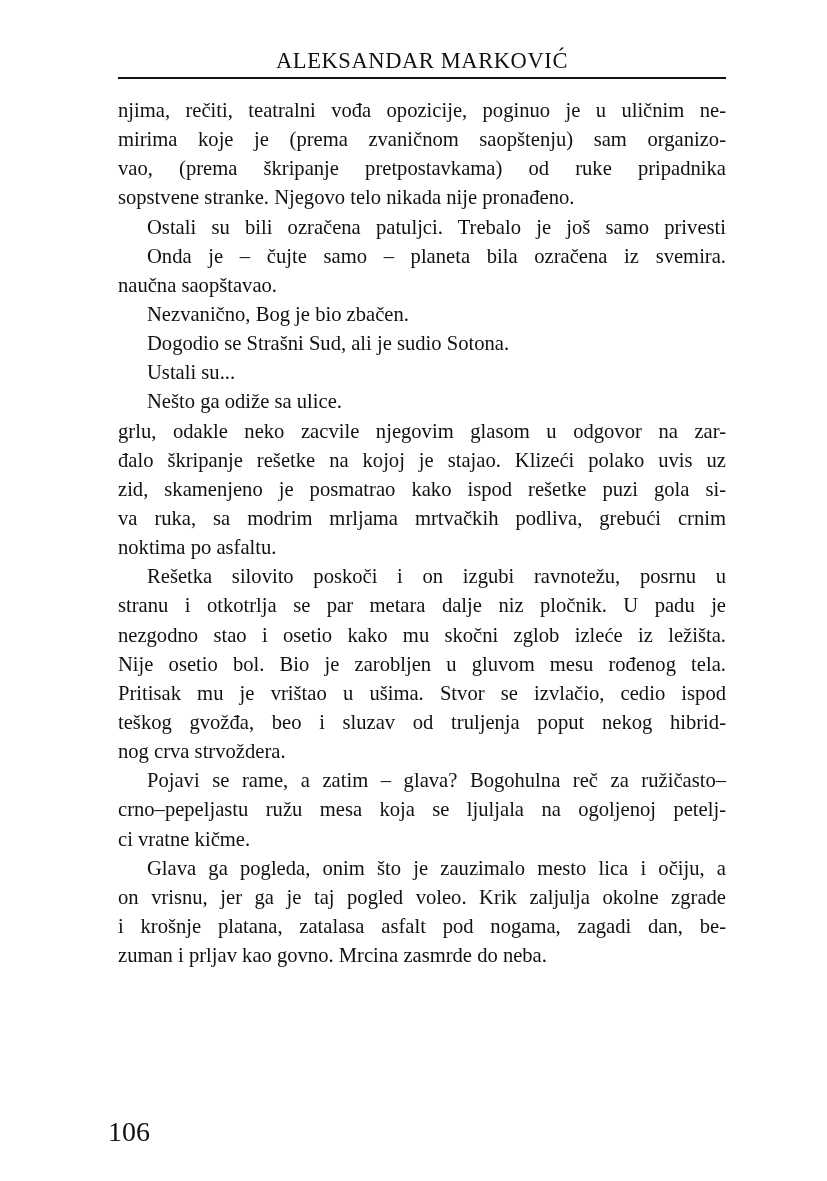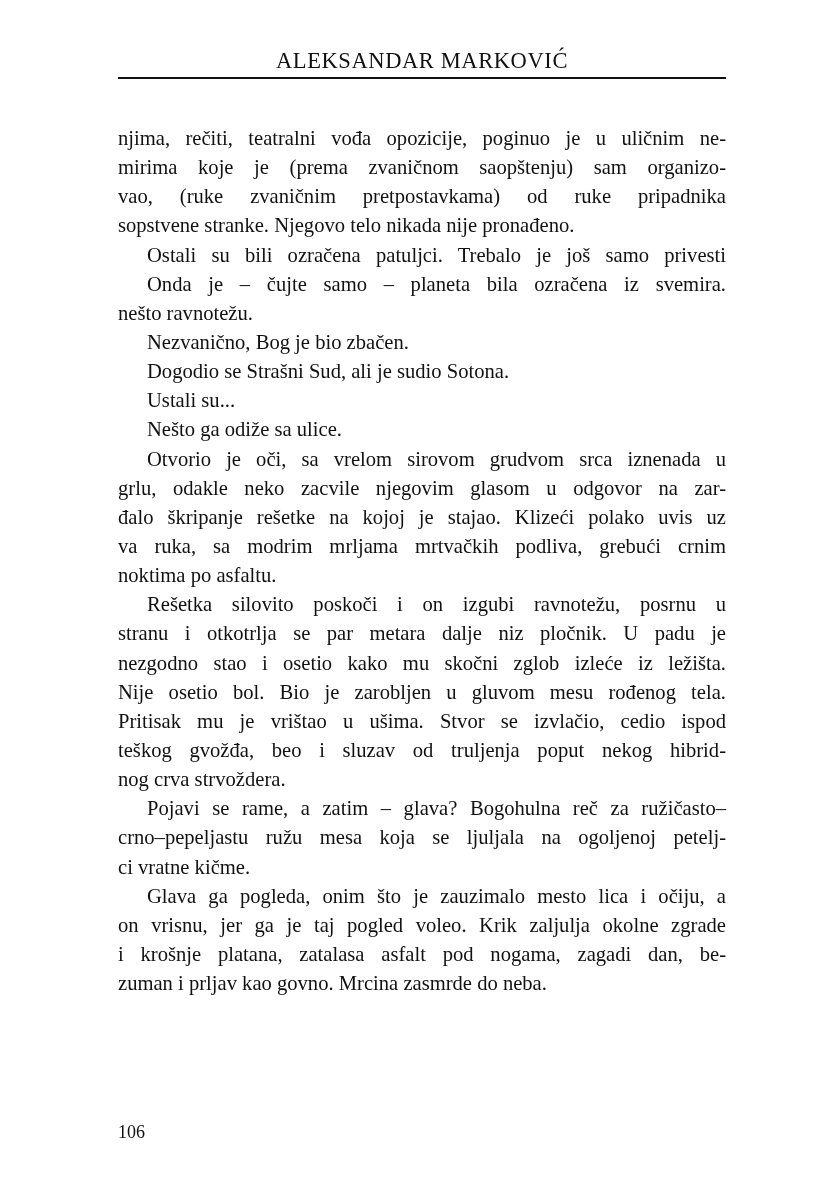--- a/index.html
+++ b/index.html
@@ -3,49 +3,49 @@
   <meta charset="utf-8">
   <style>
     html, body { margin: 0; padding: 0; background: #ffffff; }
     body { width: 827px; height: 1181px; position: relative; overflow: hidden;
       font-family: "Liberation Serif", "DejaVu Serif", serif; color: #111; }
     .page { position: absolute; left: 0; top: 0; width: 698px; height: 1181px; background: #fff; }
     .running-head { position: absolute; left: 118px; width: 608px; top: 48px; text-align: center;
       font-size: 22.5px; letter-spacing: 0.6px; line-height: 26px; color: #111; }
     .head-rule { position: absolute; left: 118px; width: 608px; top: 77px; height: 0;
       border-top: 2px solid #111; }
-    .body-text { position: absolute; left: 118px; width: 608px; top: 96px; margin-top: 28px; }
+    .body-text { position: absolute; left: 118px; width: 608px; top: 96px; }
     .line { height: 29.15px; line-height: 29.15px; font-size: 20.6px; white-space: nowrap; }
     .line.just { text-align: justify; text-align-last: justify; }
     .line.indent { padding-left: 29px; }
     .line.indent.just { width: auto; }
-    .folio { position: absolute; left: 118px; top: 1119px; font-size: 18px; line-height: 26px; }
+    .folio { position: absolute; left: 108px; top: 1119px; font-size: 28px; line-height: 26px; }
   </style>
 </head>
 <body>
 
 <div class="page">
   <div class="running-head">ALEKSANDAR MARKOVIĆ</div>
   <div class="head-rule"></div>
 
   <div class="body-text" id="body-text">
       <div class="line just">njima, rečiti, teatralni vođa opozicije, poginuo je u uličnim ne-</div>
       <div class="line just">mirima koje je (prema zvaničnom saopštenju) sam organizo-</div>
-      <div class="line just">vao, (ruke zvaničnim pretpostavkama) od ruke pripadnika</div>
+      <div class="line just">vao, (prema škripanje pretpostavkama) od ruke pripadnika</div>
       <div class="line">sopstvene stranke. Njegovo telo nikada nije pronađeno.</div>
       <div class="line indent just">Ostali su bili ozračena patuljci. Trebalo je još samo privesti</div>
       <div class="line indent just">Onda je – čujte samo – planeta bila ozračena iz svemira.</div>
-      <div class="line">nešto ravnotežu.</div>
+      <div class="line">naučna saopštavao.</div>
       <div class="line indent">Nezvanično, Bog je bio zbačen.</div>
       <div class="line indent">Dogodio se Strašni Sud, ali je sudio Sotona.</div>
       <div class="line indent">Ustali su...</div>
       <div class="line indent">Nešto ga odiže sa ulice.</div>
-      <div class="line indent just">Otvorio je oči, sa vrelom sirovom grudvom srca iznenada u</div>
       <div class="line just">grlu, odakle neko zacvile njegovim glasom u odgovor na zar-</div>
       <div class="line just">đalo škripanje rešetke na kojoj je stajao. Klizeći polako uvis uz</div>
+      <div class="line just">zid, skamenjeno je posmatrao kako ispod rešetke puzi gola si-</div>
       <div class="line just">va ruka, sa modrim mrljama mrtvačkih podliva, grebući crnim</div>
       <div class="line">noktima po asfaltu.</div>
       <div class="line indent just">Rešetka silovito poskoči i on izgubi ravnotežu, posrnu u</div>
       <div class="line just">stranu i otkotrlja se par metara dalje niz pločnik. U padu je</div>
       <div class="line just">nezgodno stao i osetio kako mu skočni zglob izleće iz ležišta.</div>
       <div class="line just">Nije osetio bol. Bio je zarobljen u gluvom mesu rođenog tela.</div>
       <div class="line just">Pritisak mu je vrištao u ušima. Stvor se izvlačio, cedio ispod</div>
       <div class="line just">teškog gvožđa, beo i sluzav od truljenja poput nekog hibrid-</div>
       <div class="line">nog crva strvoždera.</div>
       <div class="line indent just">Pojavi se rame, a zatim – glava? Bogohulna reč za ružičasto–</div>

